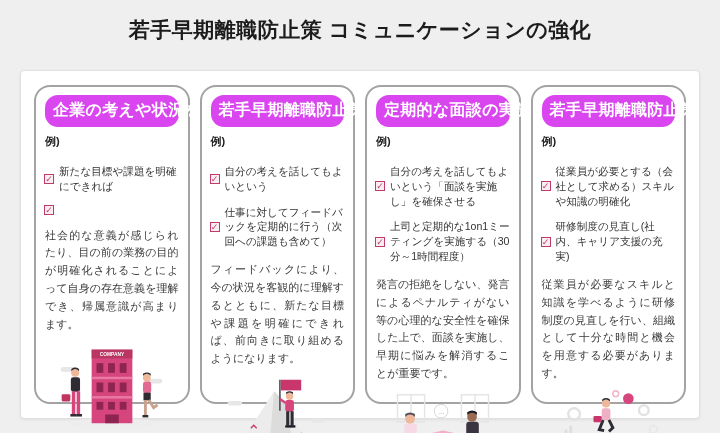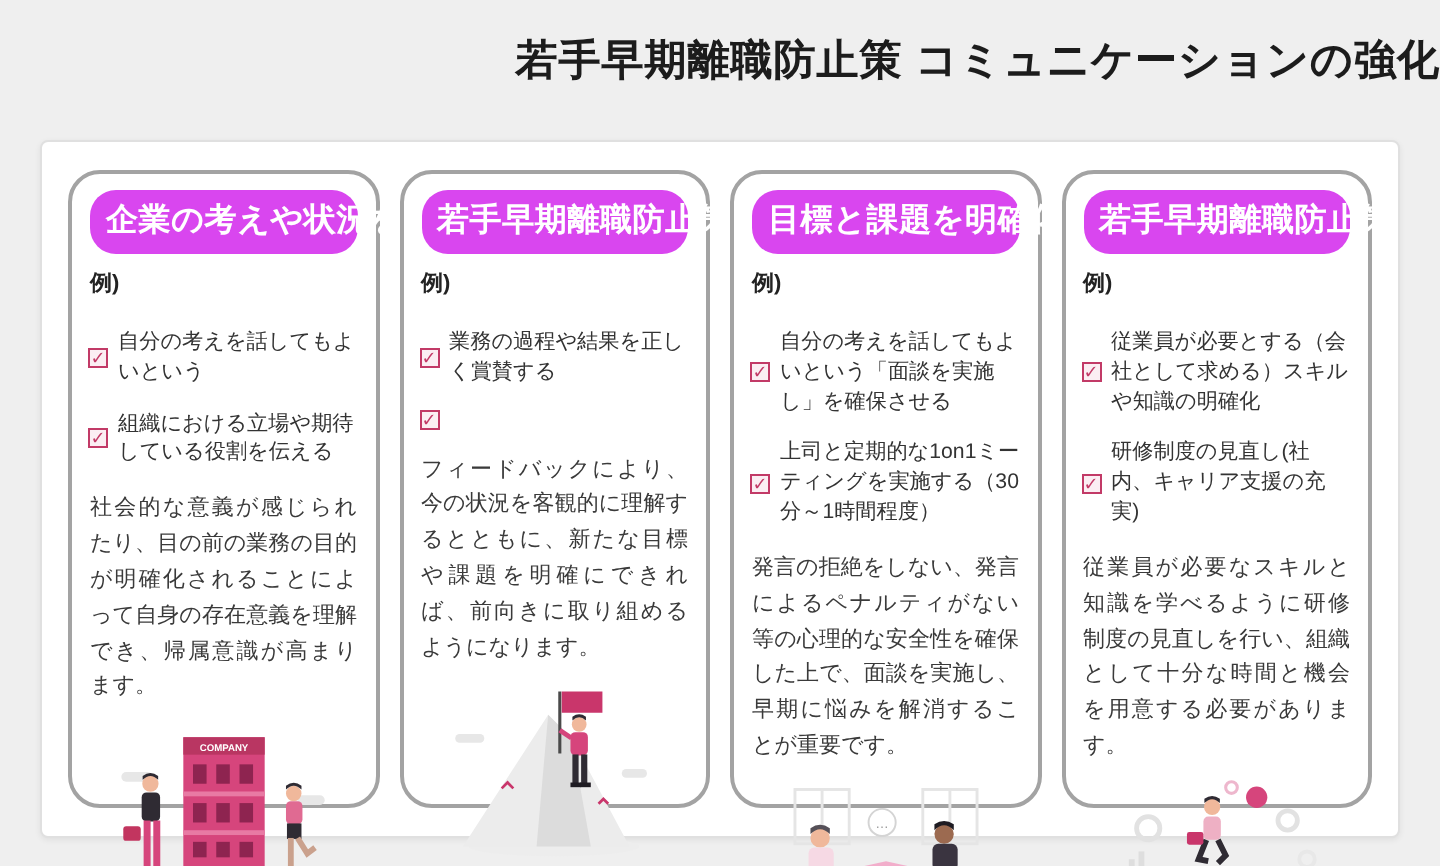--- a/index.html
+++ b/index.html
@@ -4,21 +4,21 @@
 <style>
   * { margin:0; padding:0; box-sizing:border-box; }
   html,body { width:720px; height:433px; }
   body {
     background:#efefef;
     font-family:"Liberation Sans","DejaVu Sans",sans-serif;
     color:#333;
     overflow:hidden;
   }
   .page-title {
-    text-align:right;
+    text-align:center;
     font-size:21px;
     font-weight:bold;
     color:#1c1c1c;
     padding-top:16px;
     letter-spacing:.5px;
   }
   .panel {
     position:absolute;
     left:20px; right:20px; top:70px; bottom:14px;
     background:#ffffff;
@@ -105,26 +105,25 @@
 <div class="page-title">若手早期離職防止策 コミュニケーションの強化</div>
 
 <div class="panel">
 
   <div class="card">
     <div class="pill">企業の考えや状況を共有</div>
     <div class="example">例)</div>
     <div class="divider"></div>
     <div class="check-item">
       <span class="checkbox">✓</span>
-      <span>自分の考えを話してもよいという</span>
-    </div>
-    <div class="divider"></div>
-    <div class="check-item">
-      <span class="checkbox">✓</span>
-      <span>組織における立場や期待している役割を伝える</span>
+      <span>新たな目標や課題を明確にできれば</span>
+    </div>
+    <div class="divider"></div>
+    <div class="check-item">
+      <span class="checkbox">✓</span>
     </div>
     <div class="divider"></div>
     <p class="desc">社会的な意義が感じられたり、目の前の業務の目的が明確化されることによって自身の存在意義を理解でき、帰属意識が高まります。</p>
     <div class="illo">
       <svg viewBox="0 0 130 95">
         <ellipse cx="65" cy="88" rx="46" ry="5" fill="#ededed"></ellipse>
         <rect x="12" y="30" width="16" height="5" rx="2.5" fill="#e7e7e7"></rect>
         <rect x="103" y="42" width="14" height="5" rx="2.5" fill="#e7e7e7"></rect>
         <rect x="44" y="12" width="42" height="76" fill="#d6457c"></rect>
         <rect x="44" y="12" width="42" height="9" fill="#b93662"></rect>
@@ -161,25 +160,26 @@
       </svg>
     </div>
   </div>
 
   <div class="card">
     <div class="pill">若手早期離職防止策</div>
     <div class="example">例)</div>
     <div class="divider"></div>
     <div class="check-item">
       <span class="checkbox">✓</span>
-      <span>業務の過程や結果を正しく賞賛する</span>
-    </div>
-    <div class="divider"></div>
-    <div class="check-item">
-      <span class="checkbox">✓</span>
+      <span>自分の考えを話してもよいという</span>
+    </div>
+    <div class="divider"></div>
+    <div class="check-item">
+      <span class="checkbox">✓</span>
+      <span>仕事に対してフィードバックを定期的に行う（次回への課題も含めて）</span>
     </div>
     <div class="divider"></div>
     <p class="desc">フィードバックにより、今の状況を客観的に理解するとともに、新たな目標や課題を明確にできれば、前向きに取り組めるようになります。</p>
     <div class="illo">
       <svg viewBox="0 0 130 95">
         <ellipse cx="65" cy="88" rx="44" ry="5" fill="#ededed"></ellipse>
         <polygon points="18,88 62,20 74,32 104,88" fill="#ececec"></polygon>
         <polygon points="62,20 74,32 84,88 56,88" fill="#dcdcdc"></polygon>
         <rect x="14" y="30" width="15" height="4.5" rx="2.2" fill="#e7e7e7"></rect>
         <rect x="100" y="48" width="13" height="4.5" rx="2.2" fill="#e7e7e7"></rect>
@@ -193,21 +193,21 @@
         <rect x="79" y="40.5" width="3.2" height="15" fill="#2f2b33"></rect>
         <rect x="73.5" y="55" width="5.5" height="2.4" fill="#1e1b22"></rect>
         <rect x="78.5" y="55" width="5.5" height="2.4" fill="#1e1b22"></rect>
         <path d="M38 58 l3 -3 l3 3 M41 55 l0 0" stroke="#c9366b" stroke-width="1.4" fill="none"></path>
         <path d="M88 66 l2.5 -2.5 l2.5 2.5" stroke="#c9366b" stroke-width="1.4" fill="none"></path>
       </svg>
     </div>
   </div>
 
   <div class="card">
-    <div class="pill">目標と課題を明確化</div>
+    <div class="pill">定期的な面談の実施</div>
     <div class="example">例)</div>
     <div class="divider"></div>
     <div class="check-item">
       <span class="checkbox">✓</span>
       <span>自分の考えを話してもよいという「面談を実施し」を確保させる</span>
     </div>
     <div class="divider"></div>
     <div class="check-item">
       <span class="checkbox">✓</span>
       <span>上司と定期的な1on1ミーティングを実施する（30分～1時間程度）</span>

